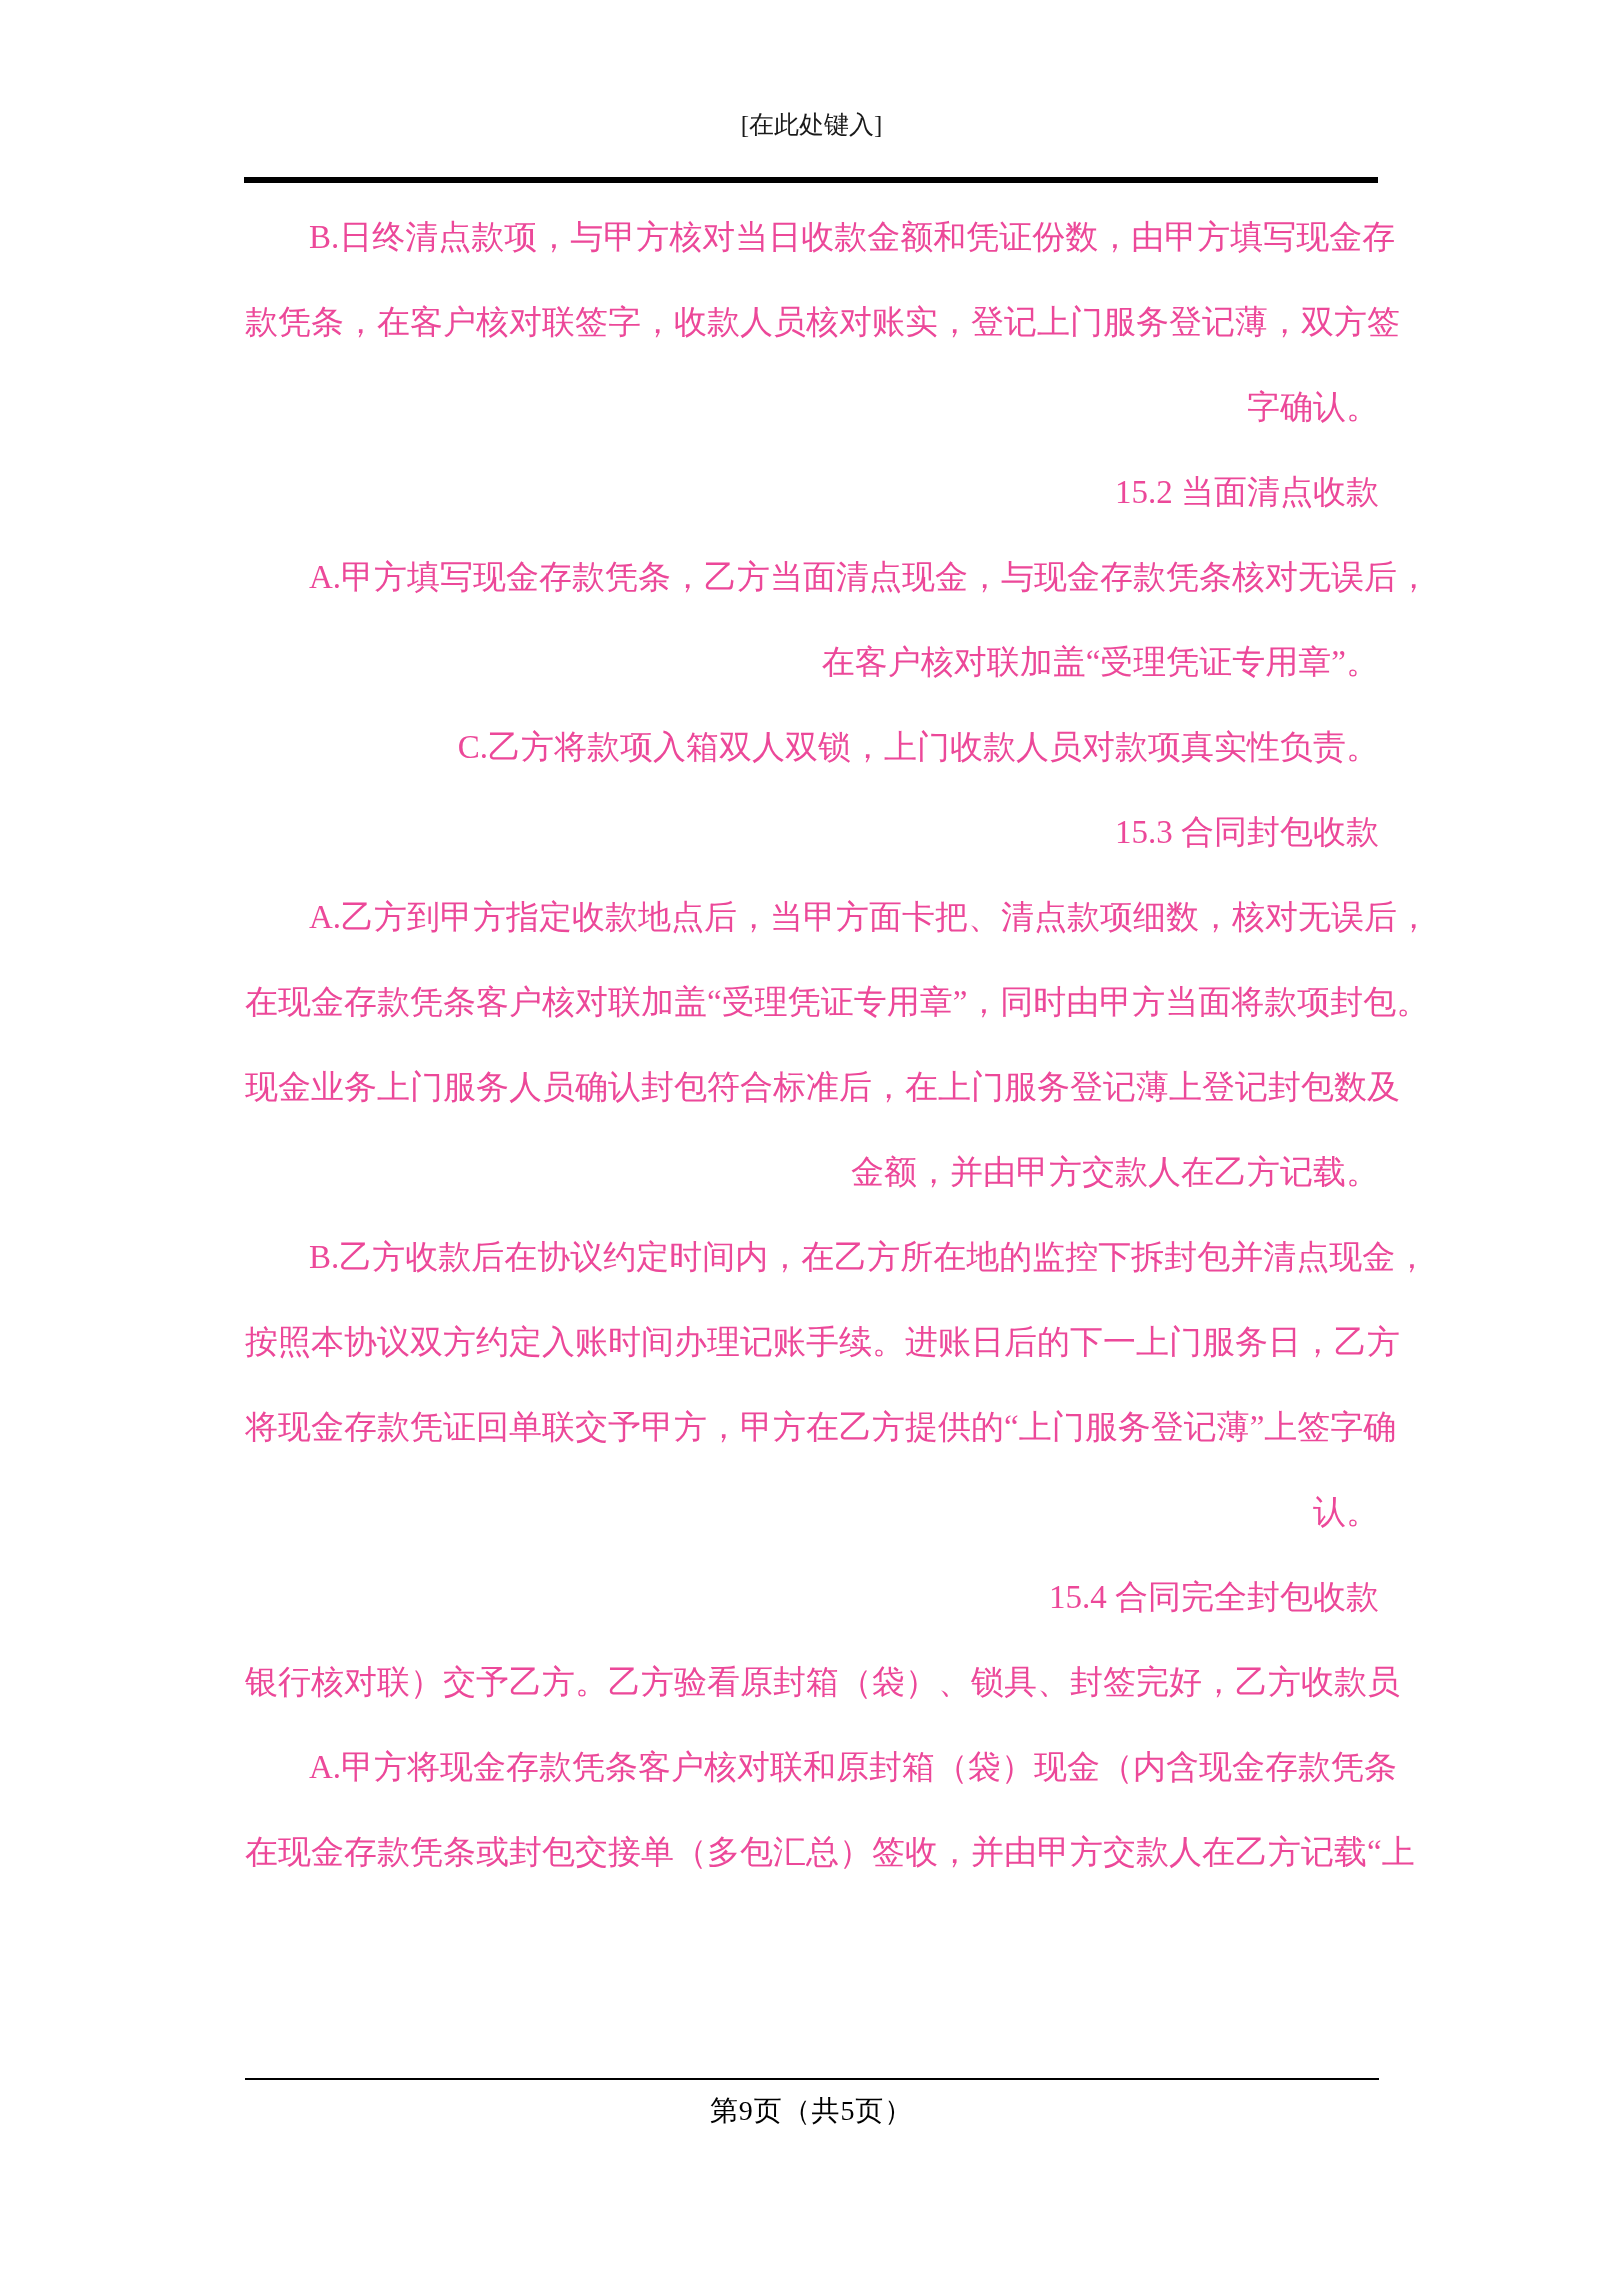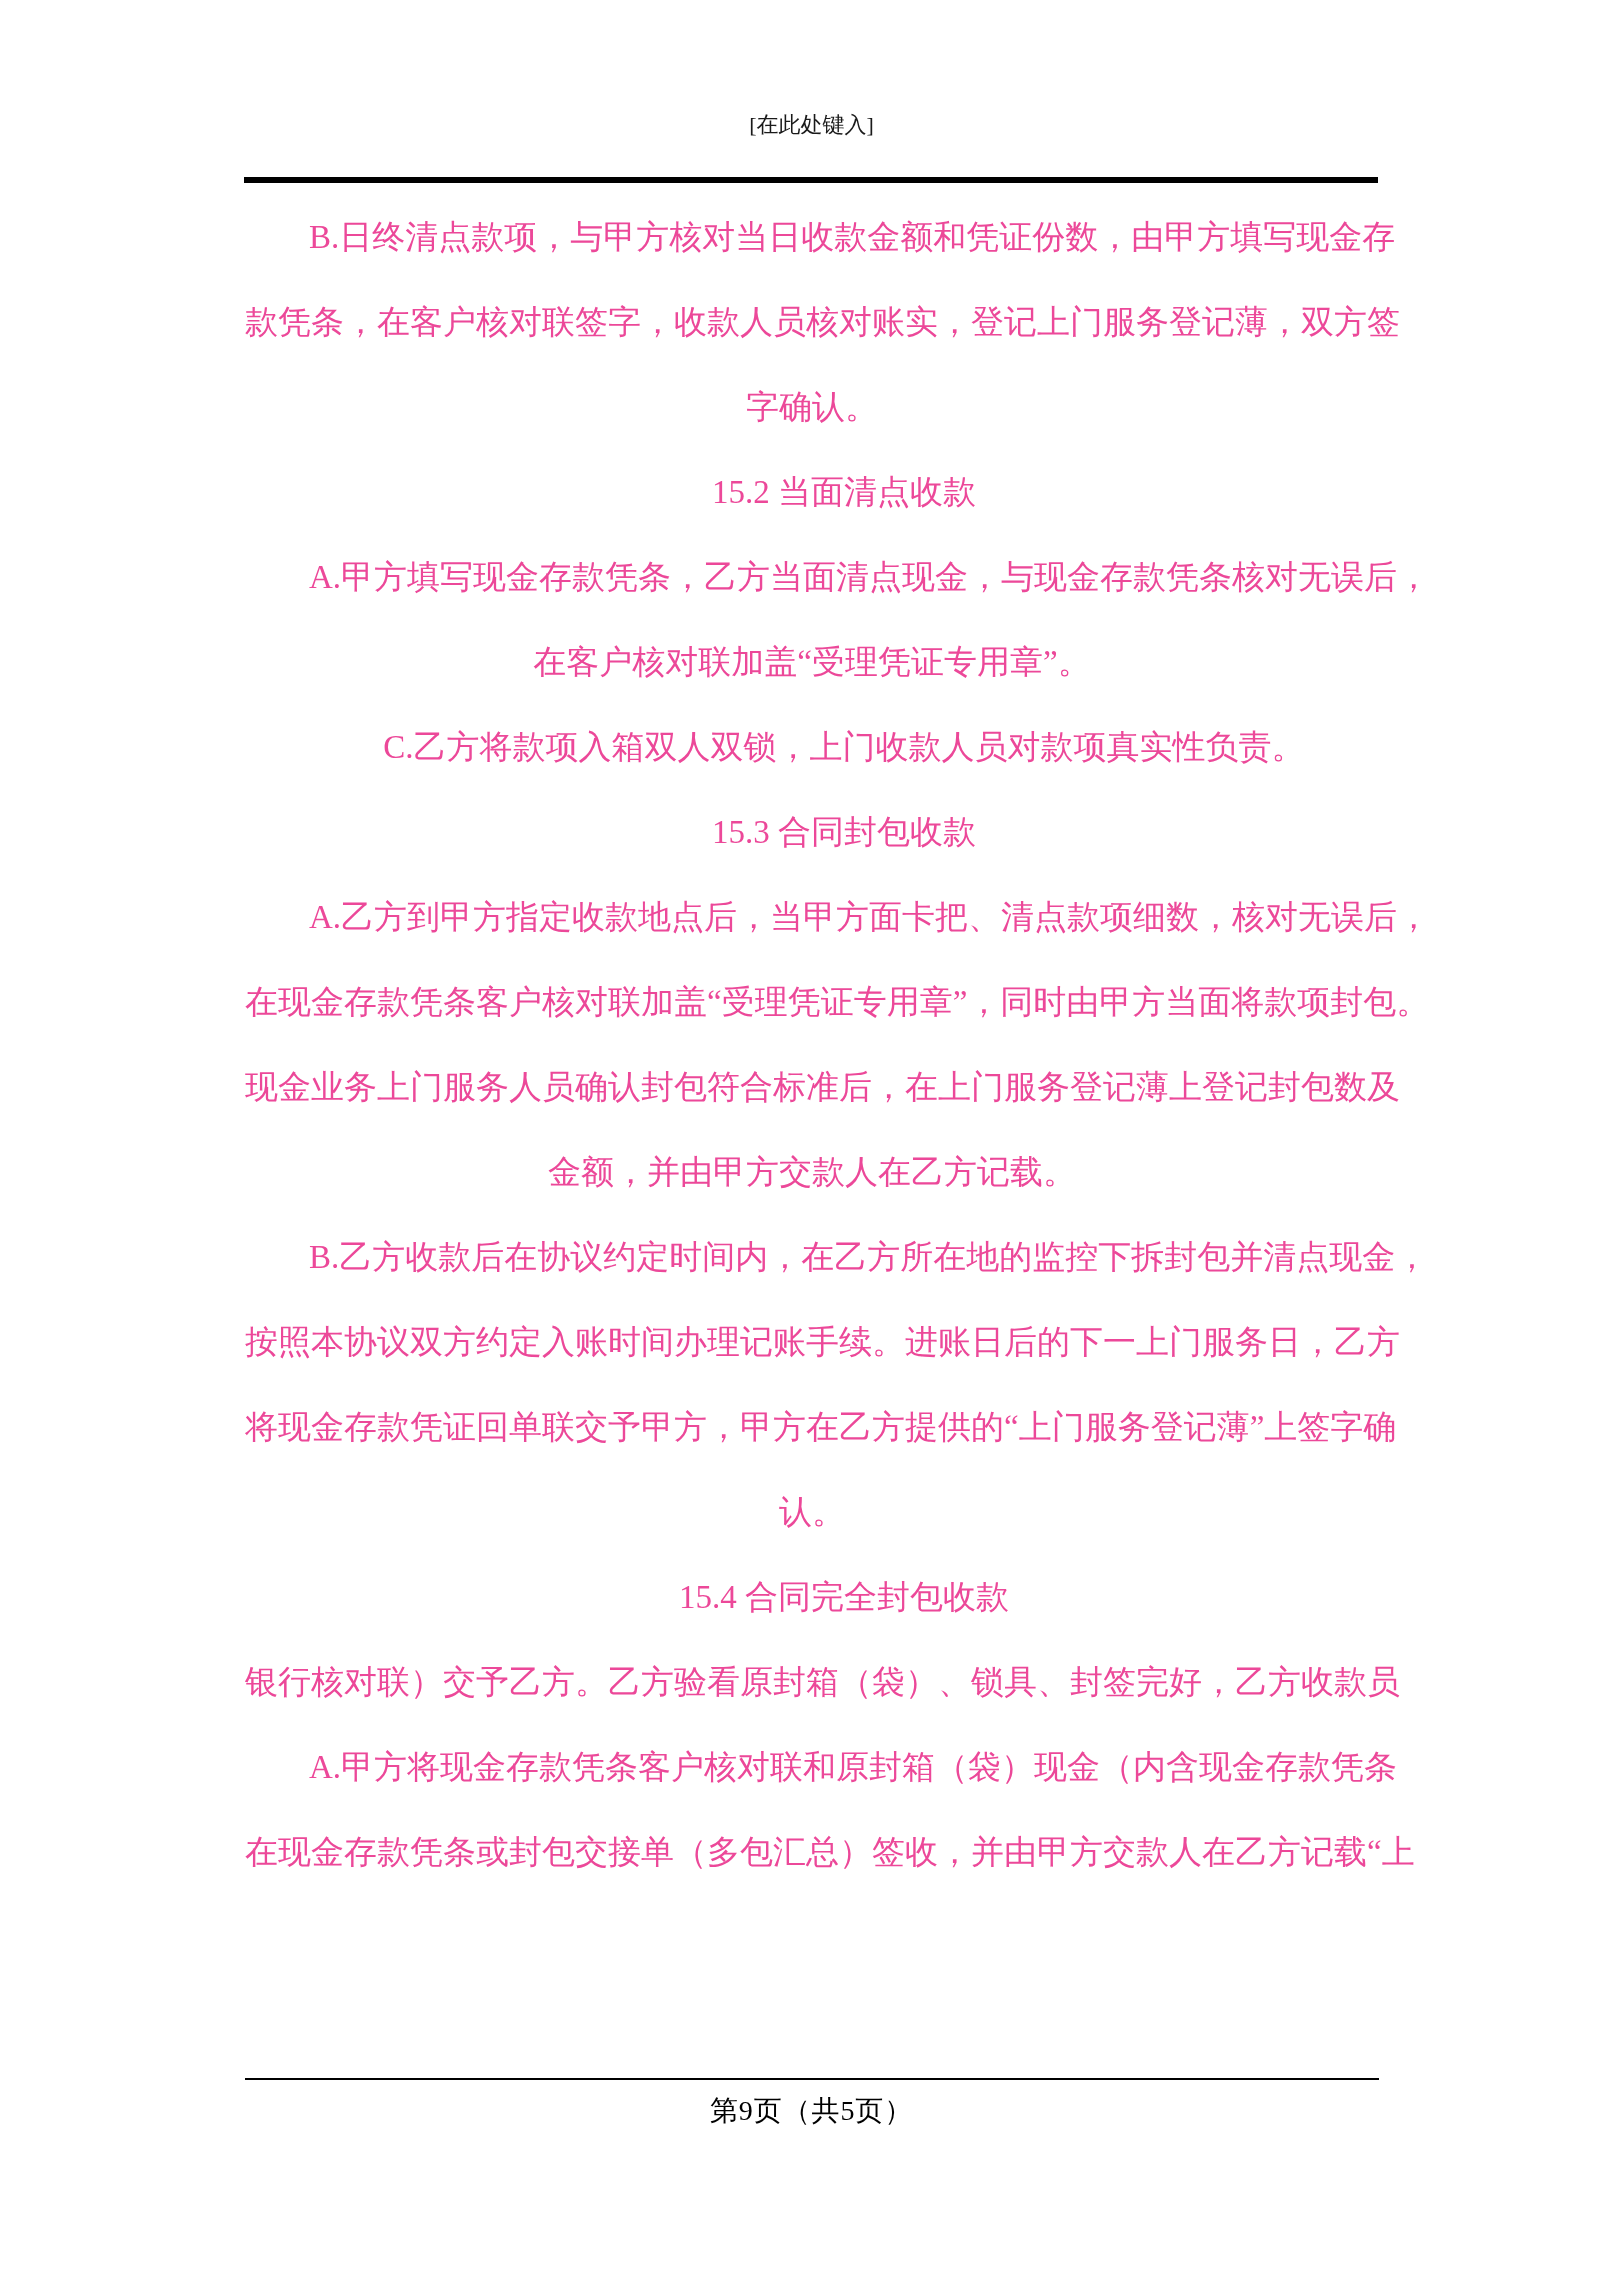--- a/index.html
+++ b/index.html
@@ -16,21 +16,21 @@
     font-family: "Liberation Serif", "DejaVu Serif", serif;
     overflow: hidden;
   }
   
   .header-text {
     position: absolute;
     top: 109px;
     left: 0;
     width: 100%;
     text-align: center;
-    font-size: 22px;
+    font-size: 25px;
     line-height: 31px;
     color: #1a1a1a;
   }
   .header-rule {
     position: absolute;
     top: 177px;
     left: 244px;
     width: 1134px;
     height: 5.5px;
     background: #000000;
@@ -40,21 +40,21 @@
     position: absolute;
     top: 195px;
     left: 245px;
     width: 1134px;
     font-size: 33px;
     line-height: 85px;
     color: #ec4899;
   }
   .ln {
     white-space: nowrap;
-    text-align: center;
+    text-align: right;
   }
   .ln.first {
     text-indent: 64px;
   }
   .ln.just {
     text-align: justify;
     text-align-last: justify;
     text-justify: inter-character;
   }
   

